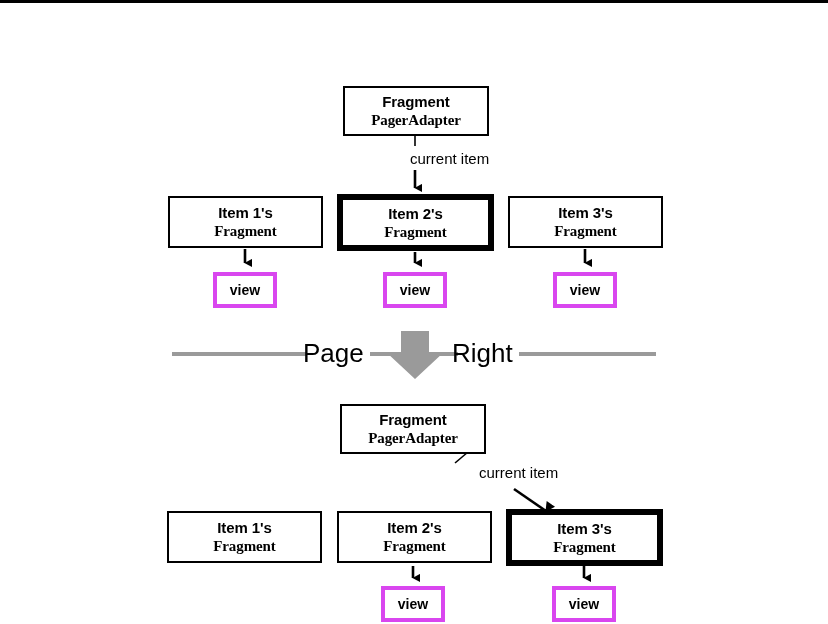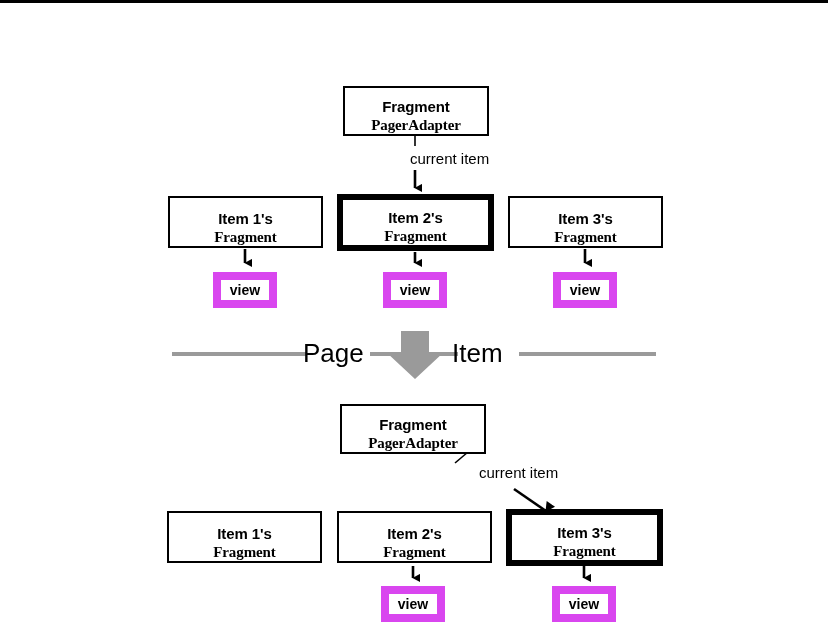--- a/index.html
+++ b/index.html
@@ -32,38 +32,38 @@
     background: #000000;
   }
 
   
   .node {
     position: absolute;
     box-sizing: border-box;
     background: #ffffff;
     border: 2px solid #000000;
     display: flex;
-    align-items: flex-end;
+    align-items: center;
     justify-content: center;
     text-align: center;
     font-weight: bold;
     font-size: 15px;
     line-height: 1.2;
     letter-spacing: -0.1px;
   }
   .node.bold {
     border-width: 6px;
   }
   .node .line2 { display: block; font-family: Liberation Serif, serif; }
 
   .view-node {
     position: absolute;
     box-sizing: border-box;
     background: #ffffff;
-    border: 8px solid #d946ef;
+    border: 4px solid #d946ef;
     display: flex;
     align-items: center;
     justify-content: center;
     font-weight: bold;
     font-size: 14px;
   }
 
   
   .label {
     position: absolute;
@@ -196,21 +196,21 @@
     <span>view</span>
   </div>
   <div class="view-node" style="left:383px; top:272px; width:64px; height:36px;">
     <span>view</span>
   </div>
   <div class="view-node" style="left:553px; top:272px; width:64px; height:36px;">
     <span>view</span>
   </div>
 
   <div class="divider-word" style="left:303px; top:338px;">Page</div>
-  <div class="divider-word" style="left:452px; top:338px;">Item</div>
+  <div class="divider-word" style="left:452px; top:338px;">Right</div>
 
   <div class="node" style="left:340px; top:404px; width:146px; height:50px;">
     <span>
       <span>Fragment</span>
       <span class="line2">PagerAdapter</span>
     </span>
   </div>
 
   <div class="label" style="left:435px; top:464px;">current item</div>
 

